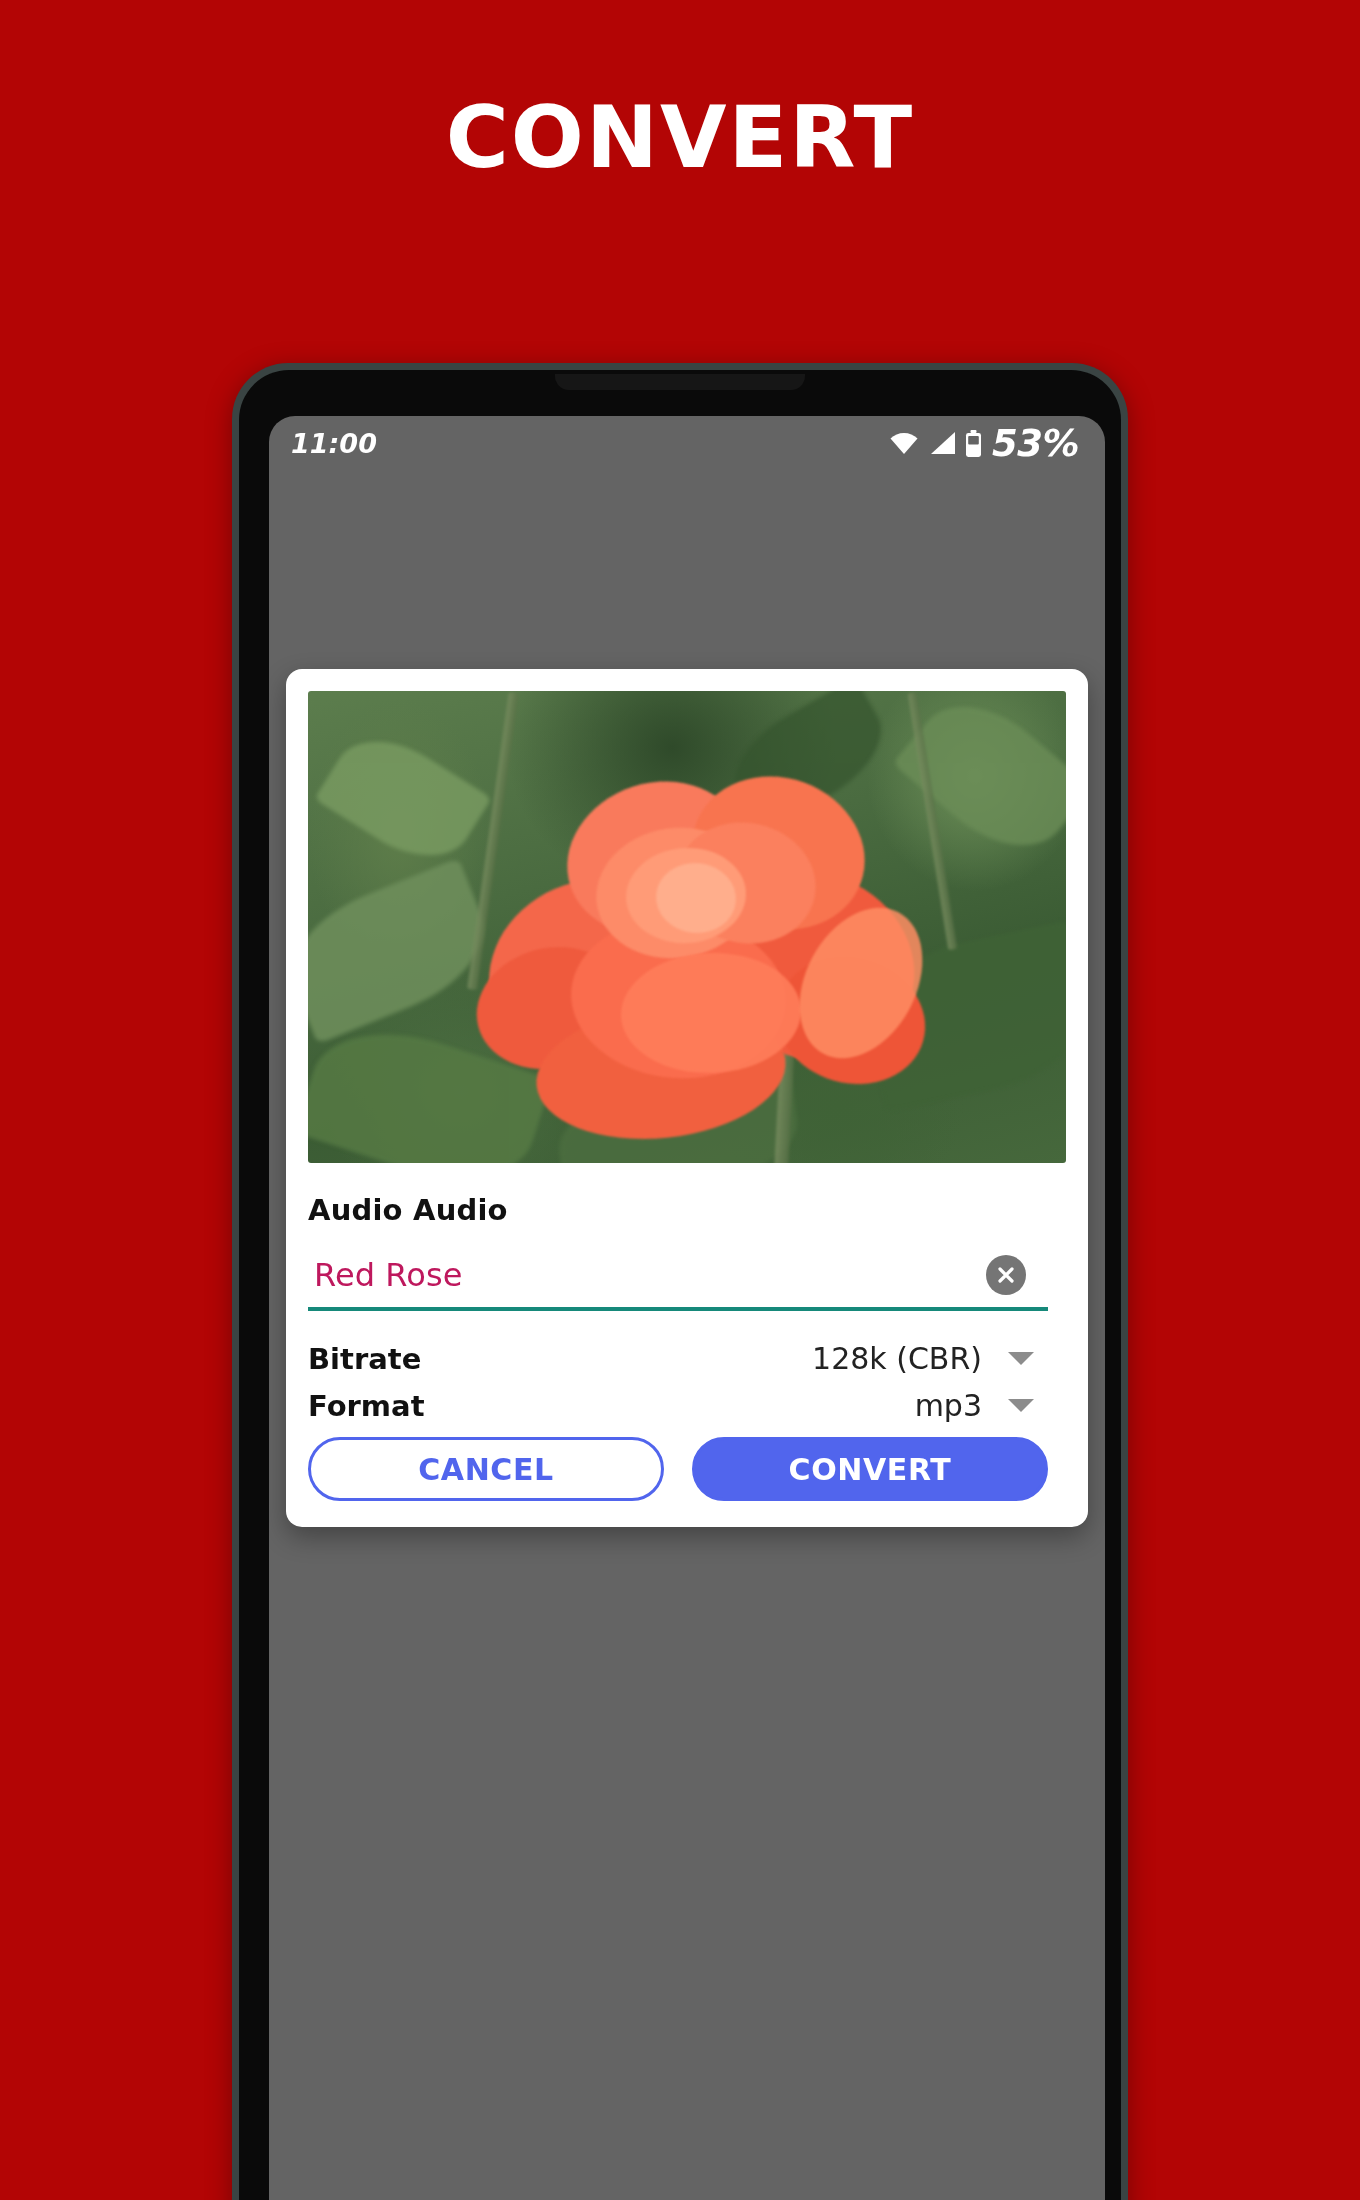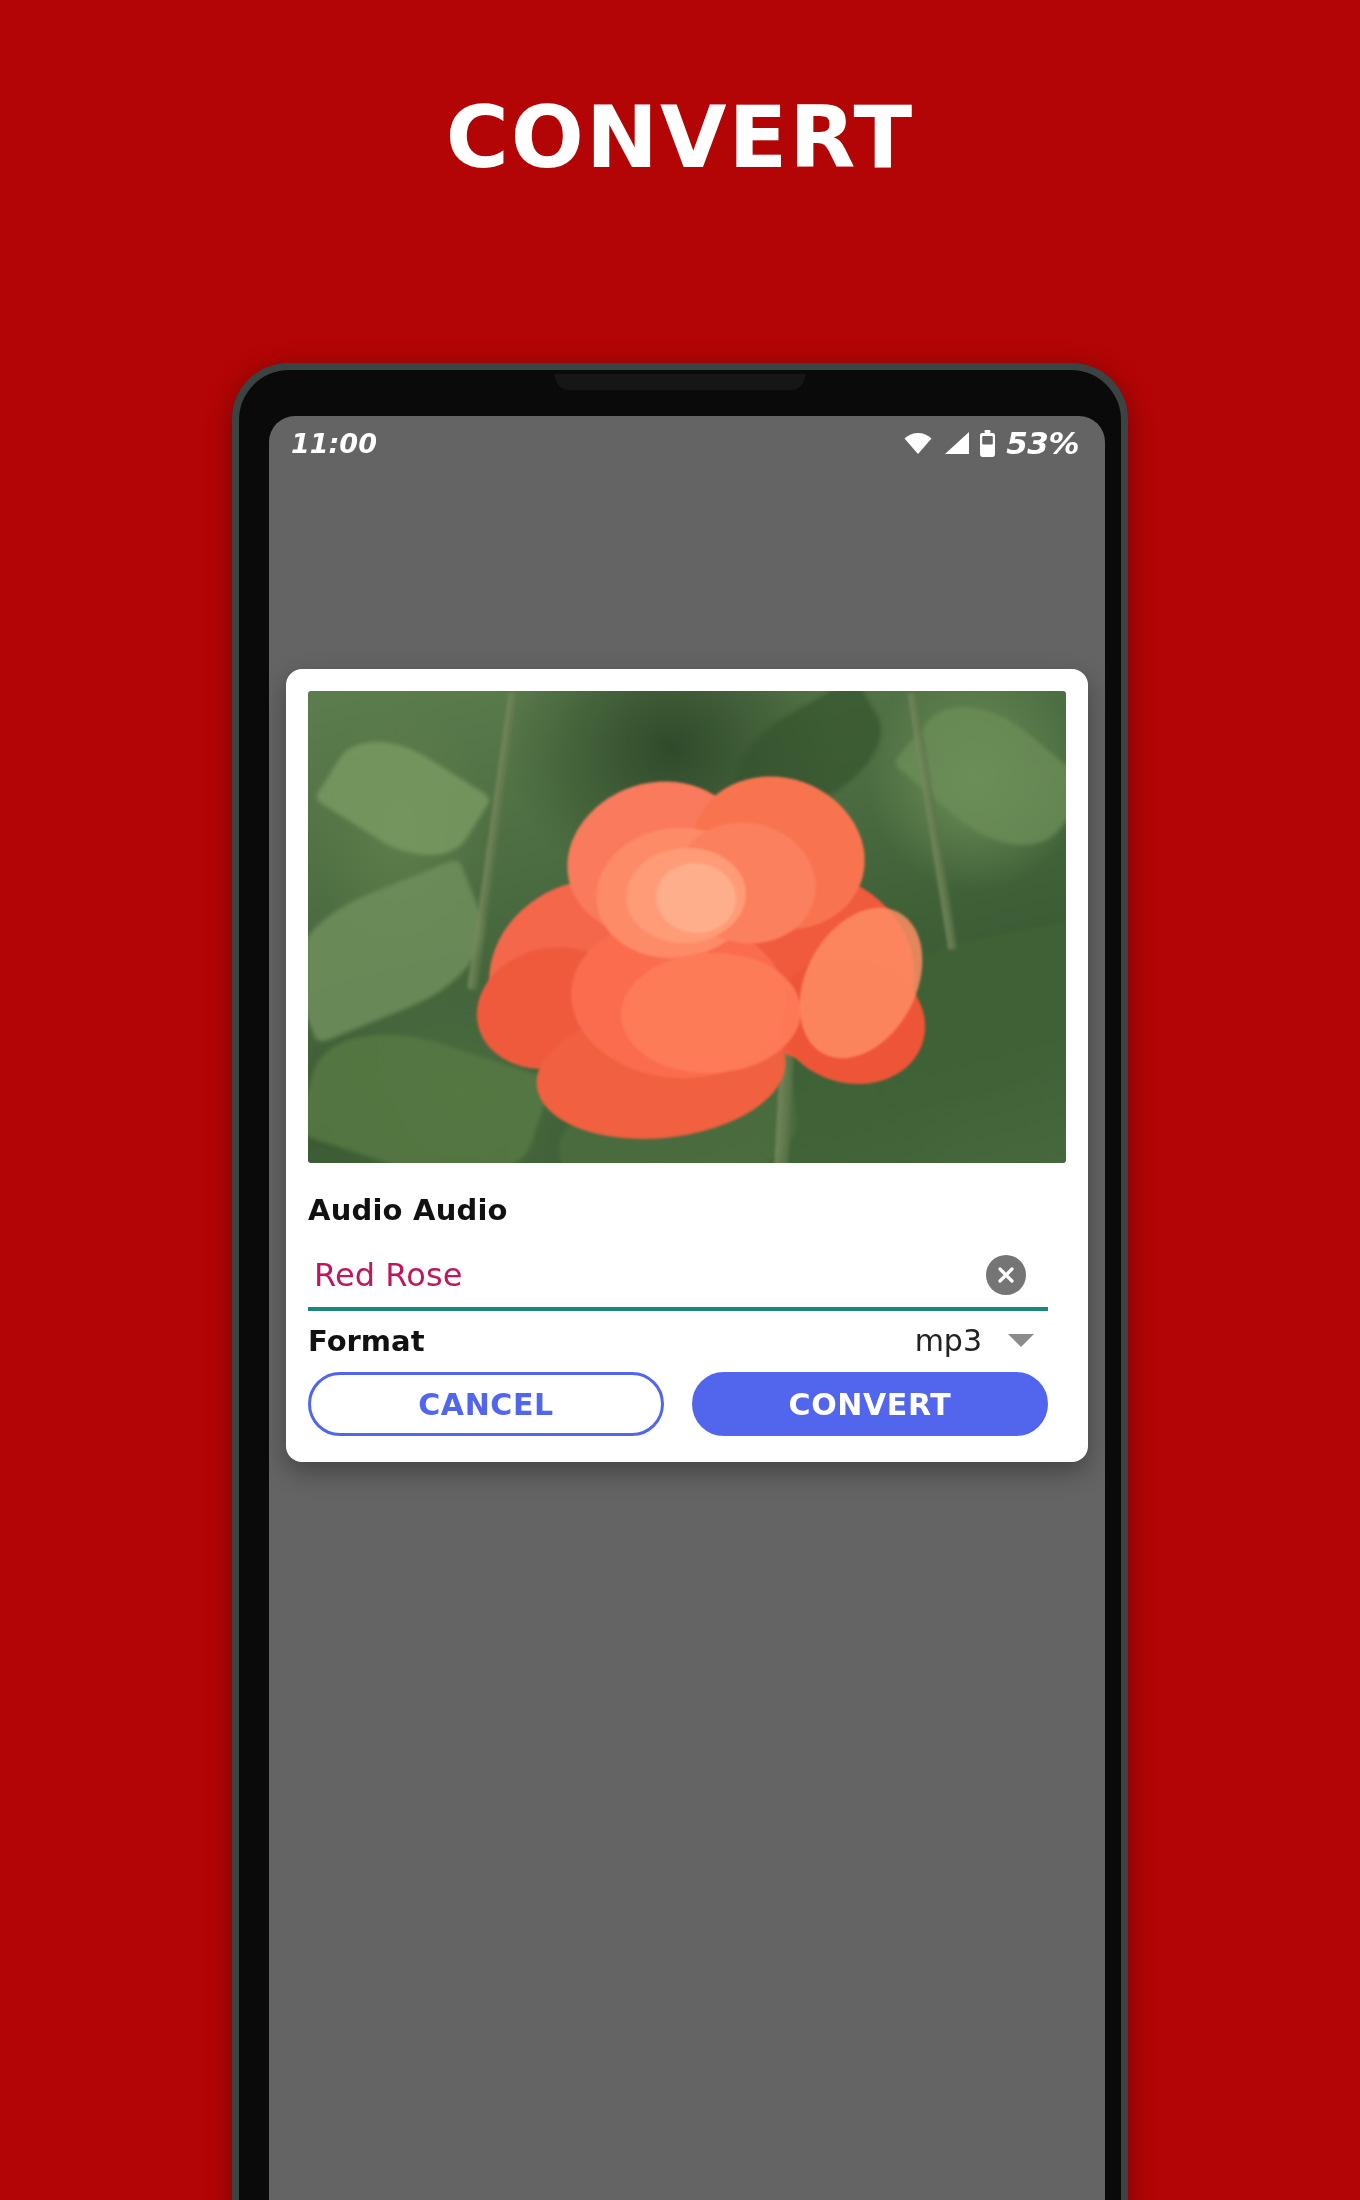--- a/index.html
+++ b/index.html
@@ -93,21 +93,21 @@
   }
   .status-right {
     display: flex;
     align-items: center;
     gap: 9px;
   }
   .icon-wifi   { width: 30px; height: 24px; display:block; }
   .icon-signal { width: 28px; height: 24px; display:block; }
   .icon-batt   { width: 17px; height: 27px; display:block; }
   .batt-pct {
-    font-size: 31px;
+    font-size: 37px;
     font-weight: 600;
     margin-left: 1px;
     letter-spacing: -0.5px;
   }
 
   
   .dialog {
     position: absolute;
     left: 17px;
     top: 253px;
@@ -330,20 +330,26 @@
 
         <div class="input-row">
           <span class="input-value" title="Audio Name">Red Rose</span>
           <span class="clear-btn">
             <svg viewBox="0 0 22 22">
               <path d="M5 5 L17 17 M17 5 L5 17" stroke="#ffffff" stroke-width="3.2" stroke-linecap="round"></path>
             </svg>
           </span>
         </div>
 
+        <div class="select-row">
+          <span class="sel-label">Bitrate</span>
+          <span class="sel-spacer"></span>
+          <span class="sel-value">128k (CBR)</span>
+          <span class="caret"></span>
+        </div>
 
         <div class="select-row second">
           <span class="sel-label">Format</span>
           <span class="sel-spacer"></span>
           <span class="sel-value">mp3</span>
           <span class="caret"></span>
         </div>
 
         <div class="btn-row">
           <div class="btn btn-cancel">CANCEL</div>

